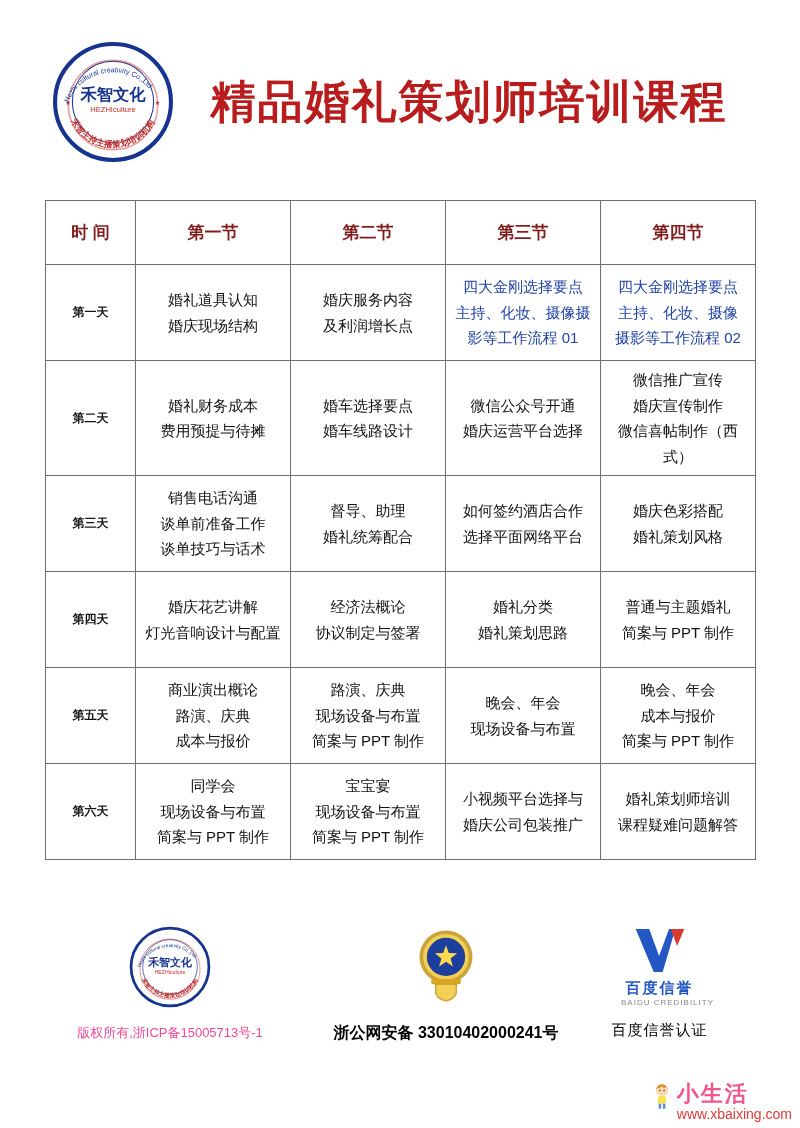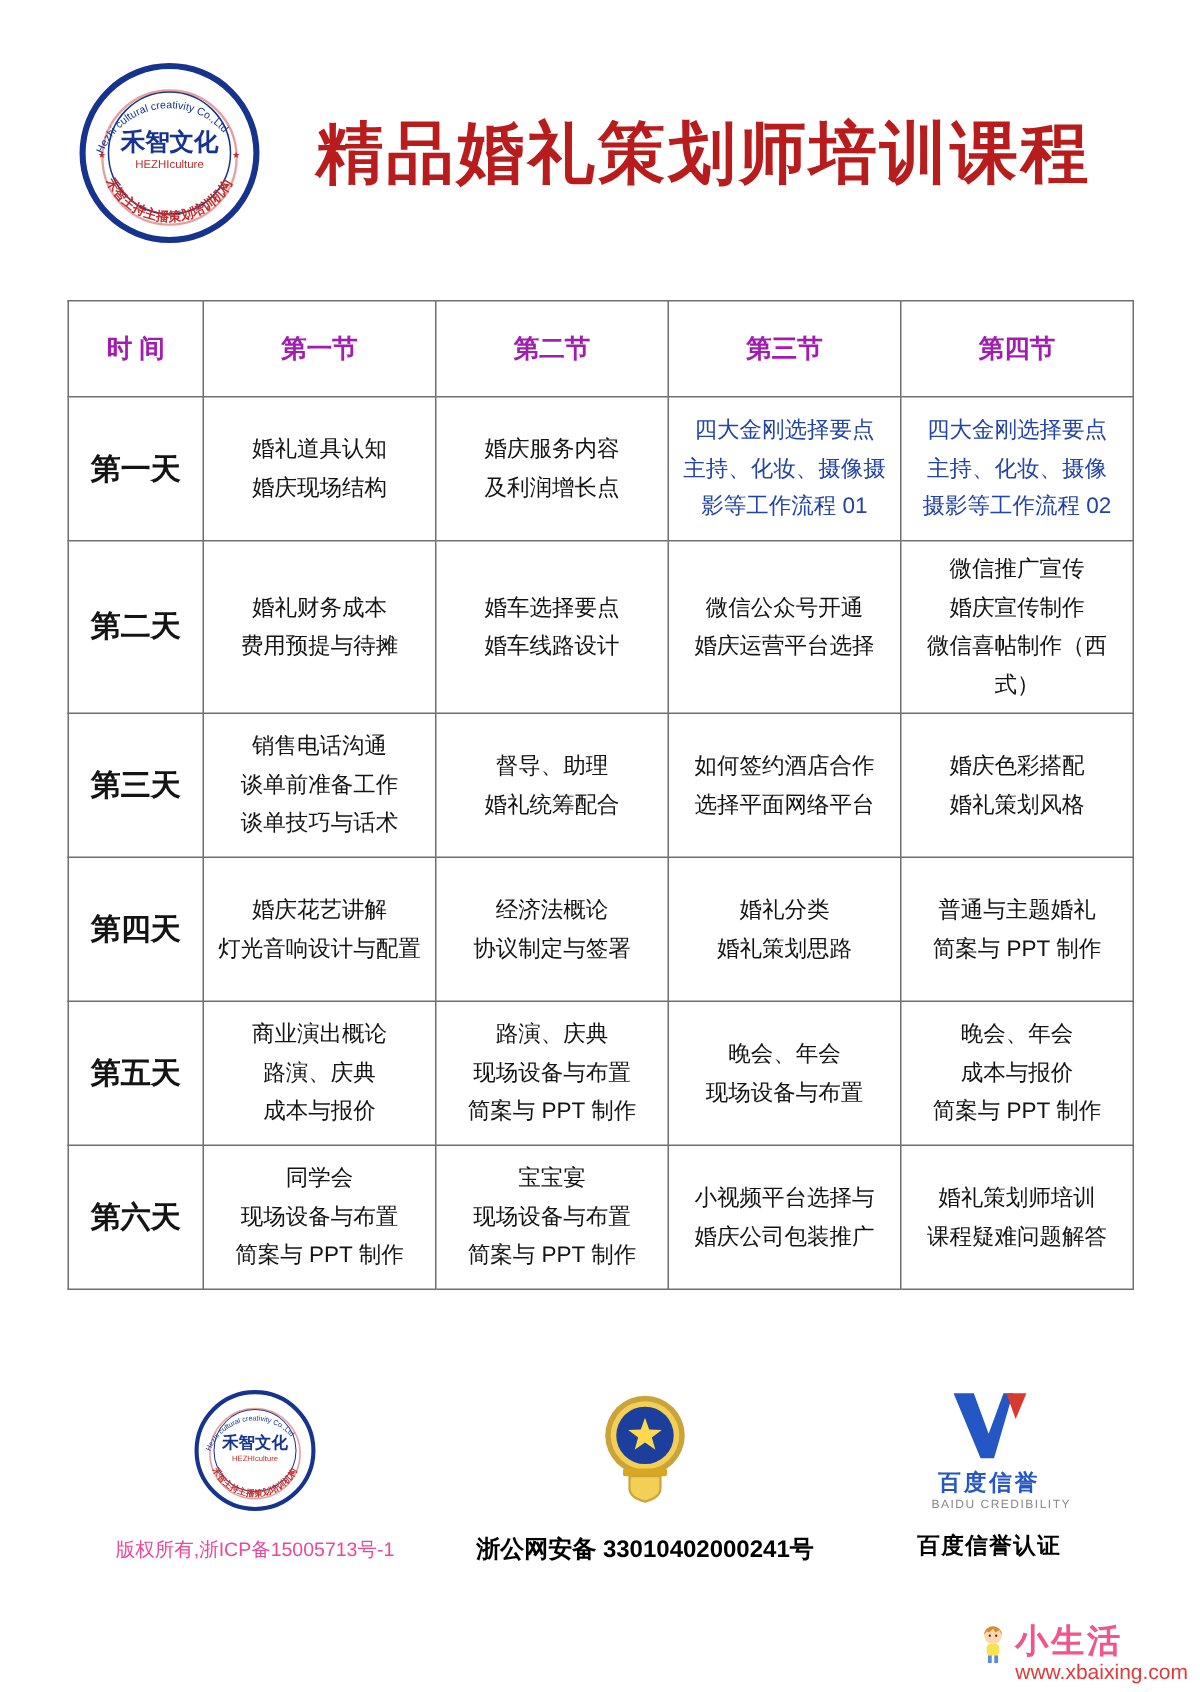--- a/index.html
+++ b/index.html
@@ -16,36 +16,36 @@
   .logo-wrap { width: 122px; height: 122px; flex: 0 0 auto; }
   .page-title { flex: 1; text-align: center; font-size: 45px; font-weight: 900;
                 letter-spacing: 2px; color: #b91c1c; padding-left: 6px; }
   
   table.course { position: absolute; top: 200px; left: 45px; width: 710px;
                  border-collapse: collapse; table-layout: fixed; }
   table.course th, table.course td {
     border: 1px solid #6f6f6f; text-align: center; vertical-align: middle;
     padding: 6px 4px;
   }
-  table.course th { height: 64px; font-size: 17px; font-weight: bold; color: #a21caf; }
+  table.course th { height: 64px; font-size: 17px; font-weight: bold; color: #7f1d1d; }
   table.course td { height: 96px; font-size: 15px; line-height: 1.7; color: #141414; }
-  table.course td.day { font-size: 20px; font-weight: bold; }
+  table.course td.day { font-size: 12px; font-weight: bold; }
   col.c-time { width: 90px; }
   col.c-sec  { width: 155px; }
   
   .footer { position: absolute; top: 926px; left: 0; right: 0; height: 150px; }
   .f-col { position: absolute; display: flex; flex-direction: column; align-items: center; }
   .f-left   { left: 55px;  width: 230px; }
-  .f-center { left: 300px; width: 260px; }
+  .f-center { left: 316px; width: 260px; }
   .f-right  { left: 572px; width: 175px; }
   .copyright { margin-top: 16px; font-size: 13px; color: #ec4899; }
   .police-number { margin-top: 16px; font-size: 16px; font-weight: bold; color: #000; }
   .baidu-name { margin-top: 4px; font-size: 15px; font-weight: bold; color: #2456c4; letter-spacing: 2px; text-align: center; }
   .baidu-sub  { font-size: 8px; color: #888; letter-spacing: 1px; padding-left: 16px; }
-  .baidu-cert { margin-top: 14px; font-size: 15px; font-weight: bold; color: #000; letter-spacing: 1px; }
+  .baidu-cert { margin-top: 14px; font-size: 15px; font-weight: normal; color: #000; letter-spacing: 1px; }
   
   .watermark { position: absolute; right: 8px; bottom: 6px; display: flex; align-items: flex-start; gap: 4px; }
   .wm-text { text-align: left; }
   .wm-name { font-size: 22px; font-weight: bold; color: #f0558c; letter-spacing: 2px; line-height: 1.1; }
   .wm-url  { font-size: 14px; color: #e03a3a; }
 </style>
 </head>
 <body>
 
 <div class="page">

